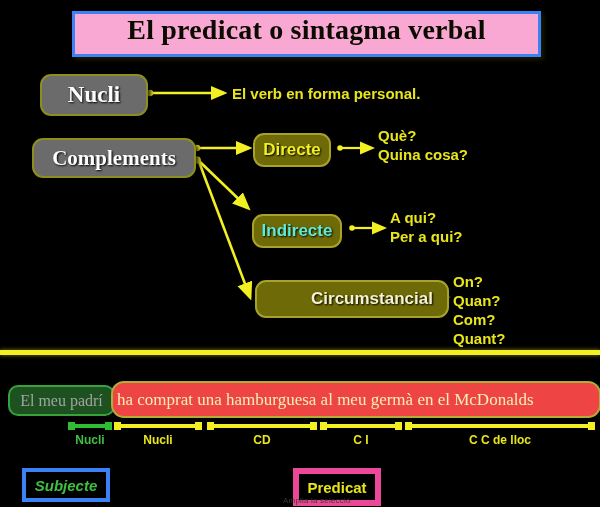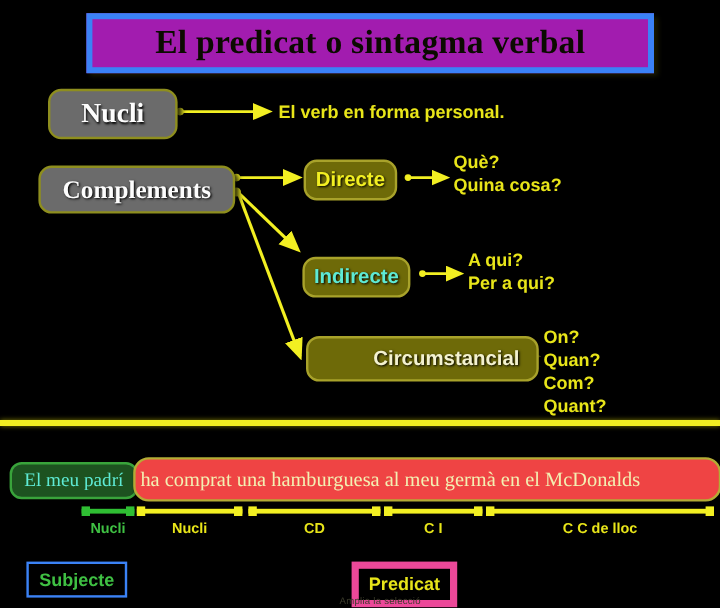--- a/index.html
+++ b/index.html
@@ -2,22 +2,22 @@
 <html><head>
 <meta charset="utf-8">
 <style>
   html,body{margin:0;padding:0;background:#000;}
   body{width:600px;height:507px;overflow:hidden;font-family:"Liberation Sans",sans-serif;}
   #slide{position:relative;width:600px;height:507px;background:#000;}
 
   
   .title-banner{
     position:absolute;left:72px;top:11px;width:463px;height:40px;
-    background:#a21caf;border:5px solid #3b82f6;
-    display:flex;align-items:center;justify-content:center;
+    background:#f9a8d4;border:3px solid #3b82f6;
+    display:flex;justify-content:center;
     box-shadow:3px 3px 4px rgba(40,40,0,.65);
   }
   .title-banner span{
     font-family:"Liberation Serif",serif;font-weight:bold;font-size:28px;
     color:#0b0b00;letter-spacing:.2px;white-space:nowrap;
   }
 
   
   .grey-box{
     position:absolute;background:#6b6b6b;border:2px solid #8e8e1e;
@@ -70,21 +70,21 @@
   }
 
   
   .sent-green{
     position:absolute;left:8px;top:385px;width:103px;height:27px;
     background:#1d5220;border:2px solid #39a33b;border-radius:10px;
     display:flex;align-items:center;justify-content:center;
     box-shadow:2px 2px 3px rgba(0,0,0,.8);
   }
   .sent-green span{
-    font-family:"Liberation Serif",serif;font-size:16px;color:#5eead4;white-space:nowrap;
+    font-family:"Liberation Serif",serif;font-size:16px;color:#a3a3a3;white-space:nowrap;
   }
   .sent-olive{
     position:absolute;left:111px;top:381px;width:486px;height:33px;
     background:#ef4444;border:2px solid #b3ac35;border-radius:13px;
     display:flex;align-items:center;justify-content:flex-start;
     box-shadow:2px 2px 3px rgba(0,0,0,.8);
   }
   .sent-olive span{
     font-family:"Liberation Serif",serif;font-size:17px;color:#f3f0b2;
     white-space:nowrap;padding-left:4px;
@@ -103,21 +103,21 @@
     font-size:12px;font-weight:bold;white-space:nowrap;
   }
   .seg-yellow .seg-label{color:#e8e519;}
   .seg-green .seg-label{color:#3fc043;}
 
   
   .outline-box{
     position:absolute;display:flex;align-items:center;justify-content:center;
     background:transparent;
   }
-  #lbl-subjecte{left:22px;top:468px;width:80px;height:26px;border:2px solid #3b82f6;}
+  #lbl-subjecte{left:22px;top:468px;width:80px;height:26px;border:4px solid #3b82f6;font-style:italic;}
   #lbl-subjecte span{color:#3fc043;font-size:15px;font-weight:bold;}
   #lbl-predicat{left:293px;top:468px;width:76px;height:26px;border:6px solid #ec4899;}
   #lbl-predicat span{color:#e8e519;font-size:15px;font-weight:bold;}
 
   #footnote{
     position:absolute;left:283px;top:496px;font-size:8px;
     color:#3a3a2a;white-space:nowrap;letter-spacing:.2px;
   }
 </style>
 </head>

